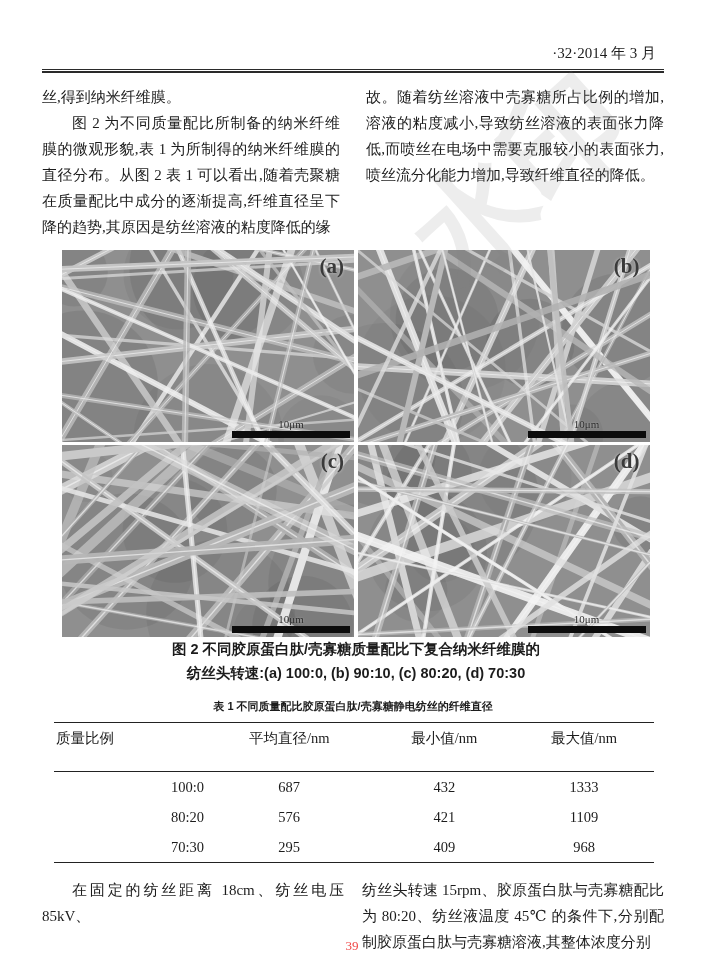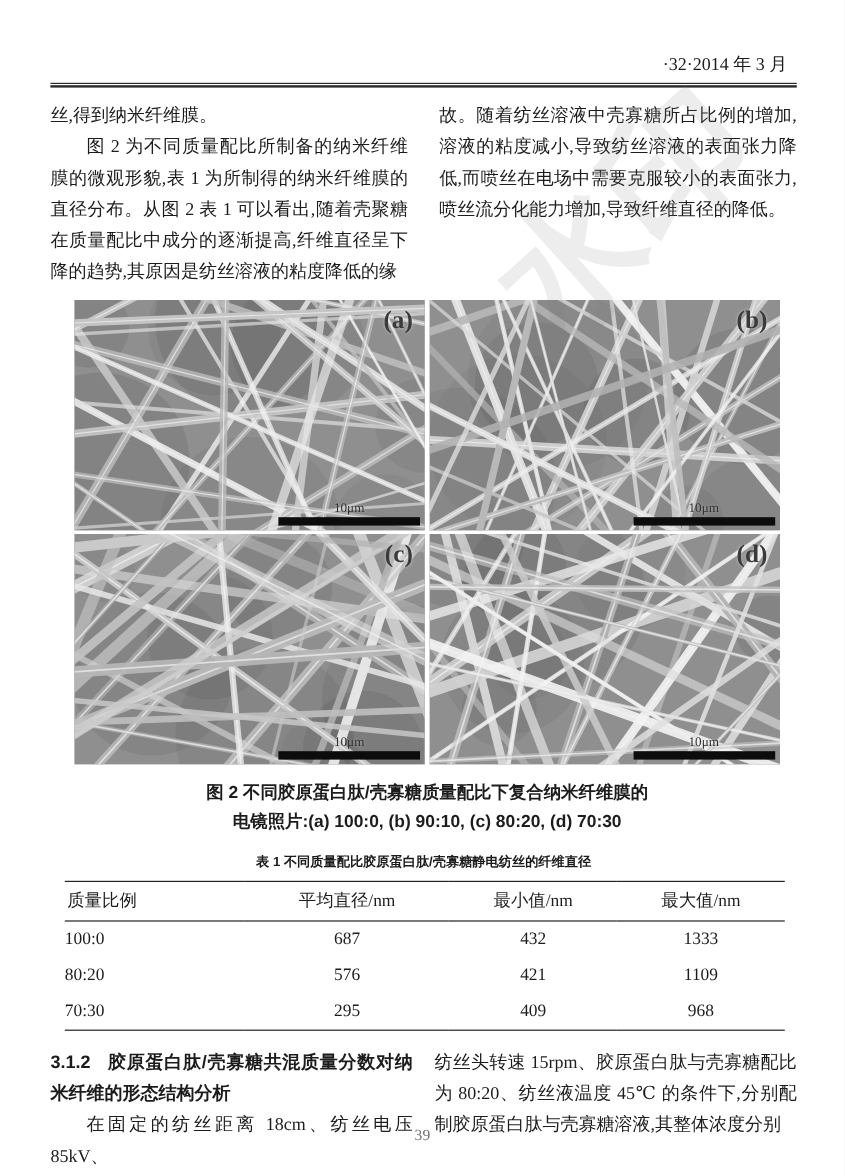--- a/index.html
+++ b/index.html
@@ -34,40 +34,40 @@
   .panel .plabel {
     position:absolute; top:4px; right:10px;
     font-size:21px; font-weight:700; color:#3a3a3a;
     font-family:"Liberation Serif", serif;
     text-shadow: 0 0 3px rgba(255,255,255,.5);
   }
   .scalebar { position:absolute; right:4px; bottom:4px; width:118px; text-align:center; }
   .scalebar .txt { font-size:11px; color:#2e2e2e; line-height:12px; text-shadow:0 0 2px rgba(255,255,255,.4); }
   .scalebar .bar { height:7px; background:#0c0c0c; margin-top:1px; }
 
-  .fig-caption { margin-top: 12px; text-align:center; font-weight:700; font-size:14.5px; line-height:24px;
+  .fig-caption { margin-top: 0; text-align:center; font-weight:700; font-size:14.5px; line-height:24px;
     font-family:"Liberation Sans","DejaVu Sans",sans-serif; }
 
   
   .tbl-title { margin-top: 14px; text-align:center; font-weight:700; font-size:11px;
     font-family:"Liberation Sans","DejaVu Sans",sans-serif; }
   table.data { width: 600px; margin: 8px 0 0 12px; border-collapse: collapse; font-size: 14.5px; }
   table.data thead tr { border-top: 1.6px solid #222; border-bottom: 1.2px solid #222; }
   table.data tbody tr:last-child { border-bottom: 1.6px solid #222; }
-  table.data th { font-weight: 400; padding: 6px 0 7px 0; }
+  table.data th { font-weight: 400; padding: 6px 0 23px 0; }
   table.data td { text-align:center; padding: 6.5px 0; }
   table.data th:first-child { text-align:left; padding-left: 2px; width: 150px;}
-  table.data td:first-child { text-align:left; width:150px;margin-top:22px; }
+  table.data td:first-child { text-align:right; width:150px;margin-top:22px; }
 
   
   .cols2 { display:flex; gap: 18px; margin-top: 14px; }
   .h312 { font-weight:700; font-family:"Liberation Sans","DejaVu Sans",sans-serif; }
   .h312 .num { margin-right: 14px; }
 
-  .pageno { position:absolute; bottom: 26px; left: 0; width:100%; text-align:center; font-size:13px; color:#737373;margin-top:35px; }
+  .pageno { position:absolute; bottom: 26px; left: 0; width:100%; text-align:center; font-size:13px; color:#ef4444;margin-top:35px; }
 
   
   .wm {
     position:absolute; top: 98px; left: 400px;
     font-size: 120px; font-weight: 700;
     color: rgba(130,130,130,0.14);
     transform: rotate(-42deg);
     white-space: nowrap;
     pointer-events: none;
     font-family:"Liberation Sans",sans-serif;
@@ -349,21 +349,21 @@
             </svg>
           <span class="plabel">(d)</span>
           <div class="scalebar">
             <div class="txt">10μm</div>
             <div class="bar"></div>
           </div>
         </div>
       </div>
       <div class="fig-caption">
         <div>图 2  不同胶原蛋白肽/壳寡糖质量配比下复合纳米纤维膜的</div>
-        <div>电镜照片:(a) 100:0, (b) 90:10, (c) 80:20, (d) 70:30</div>
+        <div>纺丝头转速:(a) 100:0, (b) 90:10, (c) 80:20, (d) 70:30</div>
       </div>
     </div>
 
     <div class="tbl-title">表 1  不同质量配比胶原蛋白肽/壳寡糖静电纺丝的纤维直径</div>
     <table class="data">
       <thead>
         <tr>
           <th>质量比例</th>
           <th>平均直径/nm</th>
           <th>最小值/nm</th>
@@ -387,23 +387,20 @@
           <td>70:30</td>
           <td>295</td>
           <td>409</td>
           <td>968</td>
         </tr>
       </tbody>
     </table>
 
     <div class="cols2">
       <div class="col">
-        <div class="h312">
-          <span class="num">3.1.2</span><span>胶原蛋白肽/壳寡糖共混质量分数对纳米纤维的形态结构分析</span>
-        </div>
         <p class="para">在固定的纺丝距离 18cm、纺丝电压 85kV、</p>
       </div>
       <div class="col">
         <p class="cont">纺丝头转速 15rpm、胶原蛋白肽与壳寡糖配比为 80:20、纺丝液温度 45℃ 的条件下,分别配制胶原蛋白肽与壳寡糖溶液,其整体浓度分别</p>
       </div>
     </div>
   </div>
 
   <div class="pageno">39</div>
 </div>

